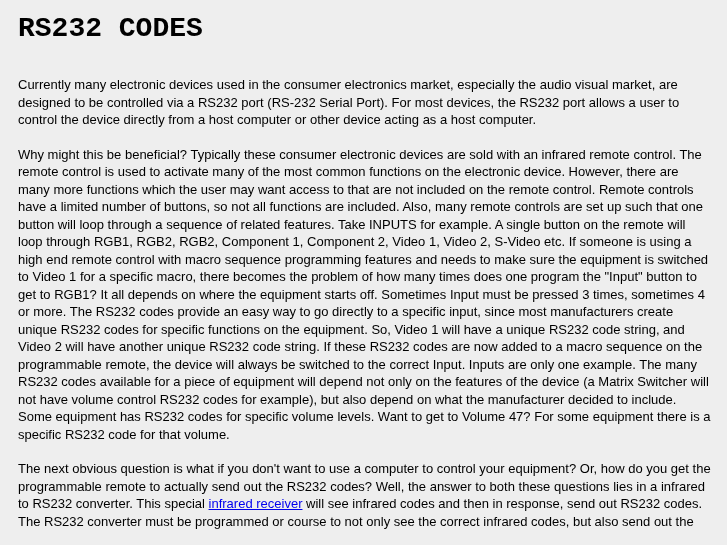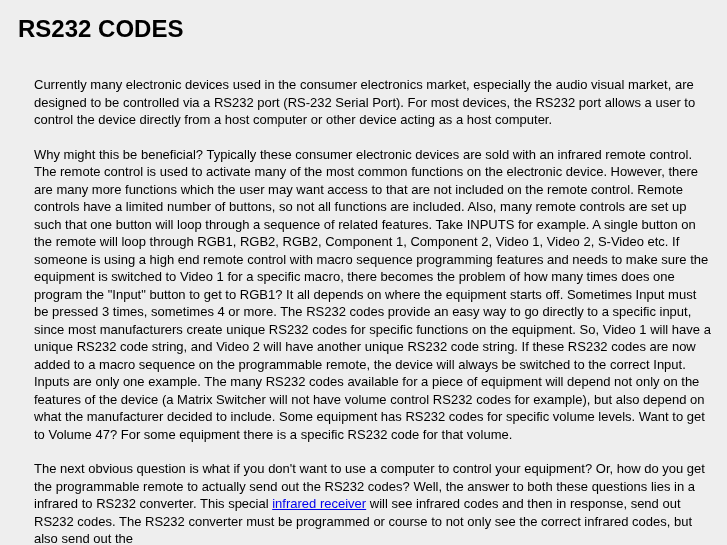--- a/index.html
+++ b/index.html
@@ -21,35 +21,35 @@
     font-size: 13px;
     line-height: 17.5px;
   }
   .page {
     box-sizing: border-box;
     width: 727px;
     height: 545px;
     padding: 0 16px 0 18px;
   }
   h1.page-title {
-    font-family: Liberation Sans, sans-serif;
-    font-size: 24px;
+    font-family: Liberation Mono, monospace;
+    font-size: 28px;
     line-height: 34px;
     font-weight: bold;
     margin: 12px 0 16px 0;
     letter-spacing: 0;
   }
   .page-subtitle {
     font-weight: bold;
     font-size: 13px;
     line-height: 18px;
     margin: 8px 0 0 0;
   }
   p.body-paragraph {
-    margin: 17px 0 0 16px;
+    margin: 17px 0 0 0;
   }
   p.body-paragraph.first {
     margin-top: 30px;
   }
   a.text-link {
     color: var(--link);
     cursor: pointer;
   }
 </style>
 </head>

